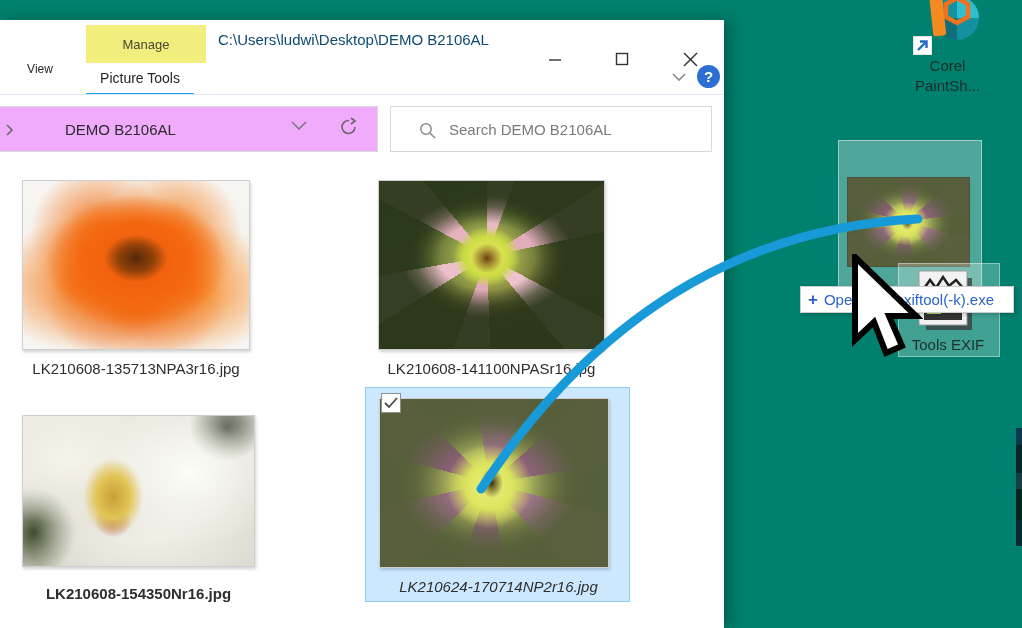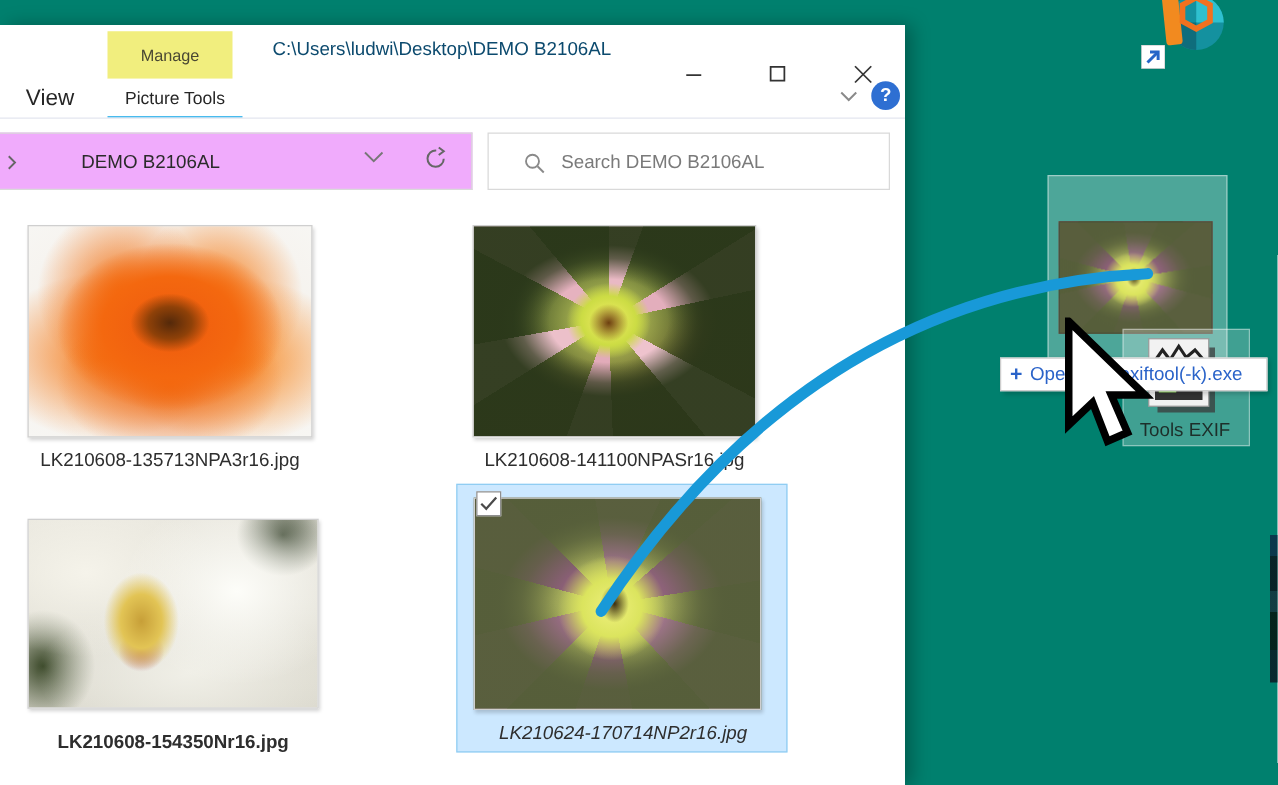--- a/index.html
+++ b/index.html
@@ -10,28 +10,28 @@
   
   #desktop { position:absolute; inset:0; background:#00806e; }
   #screen-edge-fragment { position:absolute; left:1016px; top:428px; width:6px; height:118px;
     background:linear-gradient(#0d2b46 0 14%, #0a141c 14% 38%, #16323c 38% 52%, #05140e 52% 78%, #0a1a24 78% 100%);
     opacity:.85; }
 
   
   #window { position:absolute; left:0; top:20px; width:724px; height:608px;
     background:#fff; box-shadow:6px 0 14px rgba(0,0,0,.28); }
   #titlebar { position:absolute; left:0; top:0; width:100%; height:44px; background:#fff; }
-  .tab-manage { position:absolute; left:86px; top:5px; width:100px; height:38px;
+  .tab-manage { position:absolute; left:86px; top:5px; width:120px; height:38px;
     background:#f1ee7e; color:#494733; font-size:13px; display:flex; align-items:center;
     justify-content:center; }
   .tab-picture-tools { position:absolute; left:86px; top:43px; width:108px; height:31px;
     background:#fff; color:#262626; font-size:14px; display:flex; align-items:center;
     justify-content:center; border-bottom:1px solid #0ea5e9; }
-  .tab-view { position:absolute; left:10px; top:43px; width:60px; height:31px;
-    color:#262626; font-size:18px; display:flex; align-items:center; justify-content:center;text-align:right; }
+  .tab-view { position:absolute; left:10px; top:33px; width:60px; height:31px;
+    color:#262626; font-size:12px; display:flex; align-items:center; justify-content:center;text-align:right; }
   #window-title { position:absolute; left:206px; top:11px; font-size:15px; color:#0c4a6e;margin-left:12px; }
   .caption-btn { position:absolute; top:28px; width:26px; height:26px; display:flex;
     align-items:center; justify-content:center; top:26px; }
   #btn-min { left:542px; } #btn-max { left:609px; } #btn-close { left:677px; }
   #ribbon-sep { position:absolute; left:0; top:74px; width:100%; height:1px; background:#e3e6f0; }
   #collapse-chevron { position:absolute; left:666px; top:44px; width:26px; height:26px;
     display:flex; align-items:center; justify-content:center; }
   #help-btn { position:absolute; left:697px; top:45px; width:23px; height:23px; border-radius:50%;
     background:#2e6fd2; color:#fff; font-size:15px; font-weight:bold; display:flex;
     align-items:center; justify-content:center; }
@@ -200,20 +200,24 @@
       <path d="M38 10 A22 22 0 0 1 60 32 L38 32 Z" fill="#2fc0cf"></path>
       <path d="M16 32 A22 22 0 0 0 38 54 L38 32 Z" fill="#0f6d7c"></path>
       <rect x="12" y="4" width="13" height="46" rx="3" fill="#f28a1f" transform="rotate(-6 18 27)"></rect>
       <polygon points="38,12 49,18 49,31 38,37 27,31 27,18" fill="none" stroke="#f2711f" stroke-width="4.5"></polygon>
     </svg>
     <svg class="abs" style="left:8px;top:36px;" width="19" height="19">
       <rect x="0" y="0" width="19" height="19" fill="#fff" stroke="#c9c9c9"></rect>
       <line x1="5" y1="14" x2="13" y2="6" stroke="#2566c8" stroke-width="2.4"></line>
       <polyline points="7,5.5 13.5,5.5 13.5,12" fill="none" stroke="#2566c8" stroke-width="2.4"></polyline>
     </svg>
+    <div id="corel-label">
+      <div>Corel</div>
+      <div>PaintSh...</div>
+    </div>
   </div>
 
   <div id="drop-ghost-box"></div>
   <div id="ghost-thumb" class="f4"></div>
 
   <div id="exif-hl"></div>
   <div id="exif-icon">
     <svg width="58" height="64">
       <rect x="10" y="10" width="46" height="52" fill="#3a3a3a" opacity=".75"></rect>
       <rect x="3" y="3" width="48" height="54" fill="#f2f2f2" stroke="#9a9a9a"></rect>

